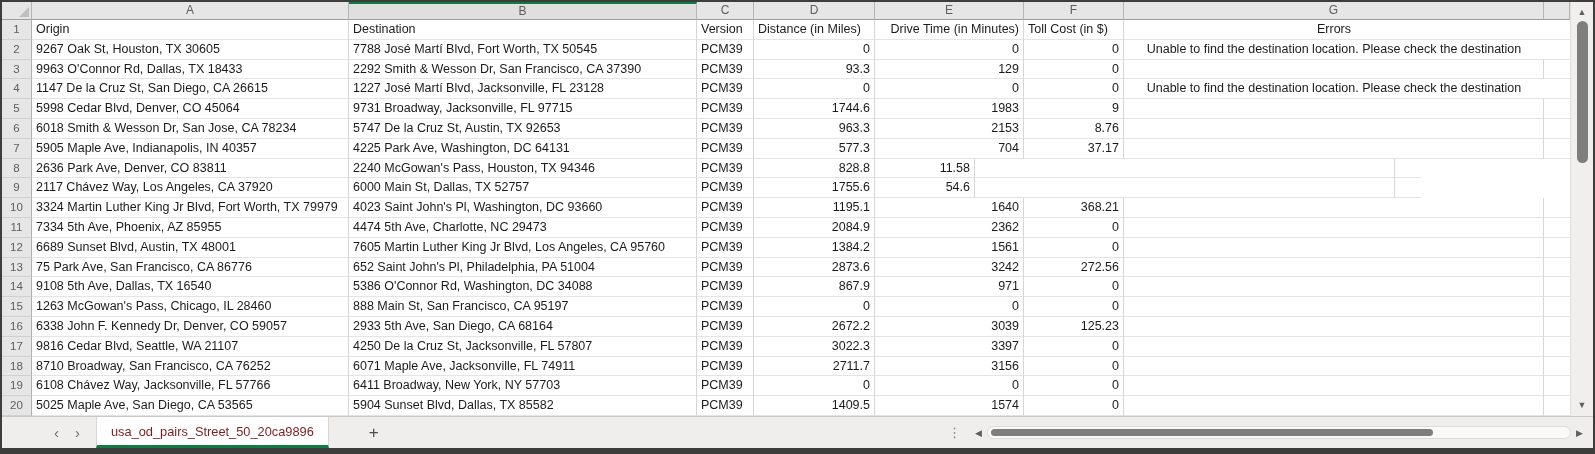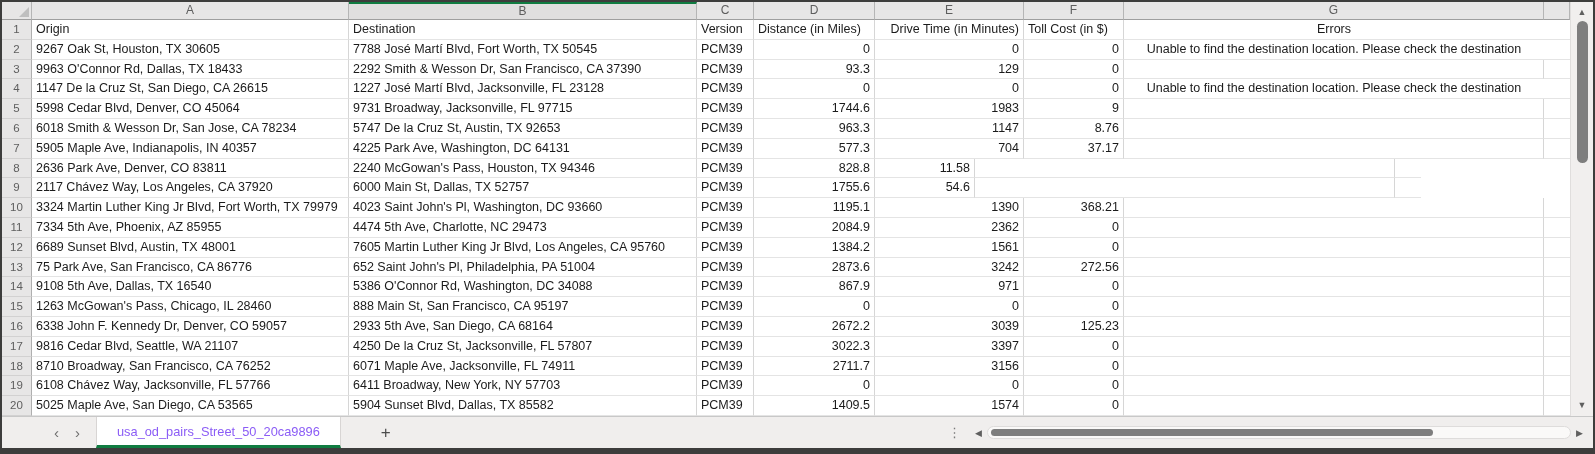--- a/index.html
+++ b/index.html
@@ -48,22 +48,22 @@
   .varrow{font-size:9px;color:#5f5f5f;line-height:10px;}
   .vup{margin-top:5px;}
   .vthumb{width:11px;height:142px;background:#7e7e7e;border-radius:6px;margin-top:4px;}
   .vdown{position:absolute;bottom:6px;}
   
   .tabbar{height:32px;flex:none;background:#f0eeed;border-top:1px solid #c8c8c8;
     display:flex;align-items:stretch;}
   .navarrows{display:flex;align-items:center;padding-left:52px;gap:16px;flex:none;}
   .navarrow{color:#6e6e6e;font-size:15px;line-height:15px;cursor:default;}
   .sheettab{margin-left:16px;background:#fff;display:flex;align-items:center;
-    padding:0 20px;border-bottom:3px solid #107C41;border-right:1px solid #d8d5d4;
-    border-left:1px solid #d8d5d4;color:#8b5cf6;font-size:12.8px;flex:none;}
+    padding:0 14px;border-bottom:3px solid #107C41;border-right:1px solid #d8d5d4;
+    border-left:1px solid #d8d5d4;color:#7f1d1d;font-size:12.8px;flex:none;}
   .addsheet{margin-left:34px;display:flex;align-items:center;color:#4c4c4c;
     font-size:17px;flex:none;padding:0 6px;}
   .spacer{flex:1;}
   .handle{display:flex;align-items:center;color:#7a7a7a;font-size:13px;
     letter-spacing:0;margin-right:14px;flex:none;}
   .hscroll{display:flex;align-items:center;gap:5px;width:618px;flex:none;
     padding-right:10px;}
   .harrow{font-size:9px;color:#5f5f5f;flex:none;}
   .htrack{flex:1;height:13px;background:#faf9f8;border:1px solid #dedcdb;
     border-radius:7px;position:relative;}
@@ -145,21 +145,21 @@
               <div class="cell dcell w-f num">9</div>
               <div class="cell dcell w-g"></div>
               <div class="cell dcell w-h hfill"></div>
             </div>
             <div class="row">
               <div class="cell gcell w-gut">6</div>
               <div class="cell dcell w-a">6018 Smith &amp; Wesson Dr, San Jose, CA 78234</div>
               <div class="cell dcell w-b">5747 De la Cruz St, Austin, TX 92653</div>
               <div class="cell dcell w-c">PCM39</div>
               <div class="cell dcell w-d num">963.3</div>
-              <div class="cell dcell w-e num">1147</div>
+              <div class="cell dcell w-e num">2153</div>
               <div class="cell dcell w-f num">8.76</div>
               <div class="cell dcell w-g"></div>
               <div class="cell dcell w-h hfill"></div>
             </div>
             <div class="row">
               <div class="cell gcell w-gut">7</div>
               <div class="cell dcell w-a">5905 Maple Ave, Indianapolis, IN 40357</div>
               <div class="cell dcell w-b">4225 Park Ave, Washington, DC 64131</div>
               <div class="cell dcell w-c">PCM39</div>
               <div class="cell dcell w-d num">577.3</div>
@@ -187,21 +187,21 @@
               <div class="cell dcell w-f num">54.6</div>
               <div class="cell dcell w-g"></div>
               <div class="cell dcell w-h hfill"></div>
             </div>
             <div class="row">
               <div class="cell gcell w-gut">10</div>
               <div class="cell dcell w-a">3324 Martin Luther King Jr Blvd, Fort Worth, TX 79979</div>
               <div class="cell dcell w-b">4023 Saint John's Pl, Washington, DC 93660</div>
               <div class="cell dcell w-c">PCM39</div>
               <div class="cell dcell w-d num">1195.1</div>
-              <div class="cell dcell w-e num">1390</div>
+              <div class="cell dcell w-e num">1640</div>
               <div class="cell dcell w-f num">368.21</div>
               <div class="cell dcell w-g"></div>
               <div class="cell dcell w-h hfill"></div>
             </div>
             <div class="row">
               <div class="cell gcell w-gut">11</div>
               <div class="cell dcell w-a">7334 5th Ave, Phoenix, AZ 85955</div>
               <div class="cell dcell w-b">4474 5th Ave, Charlotte, NC 29473</div>
               <div class="cell dcell w-c">PCM39</div>
               <div class="cell dcell w-d num">2084.9</div>

